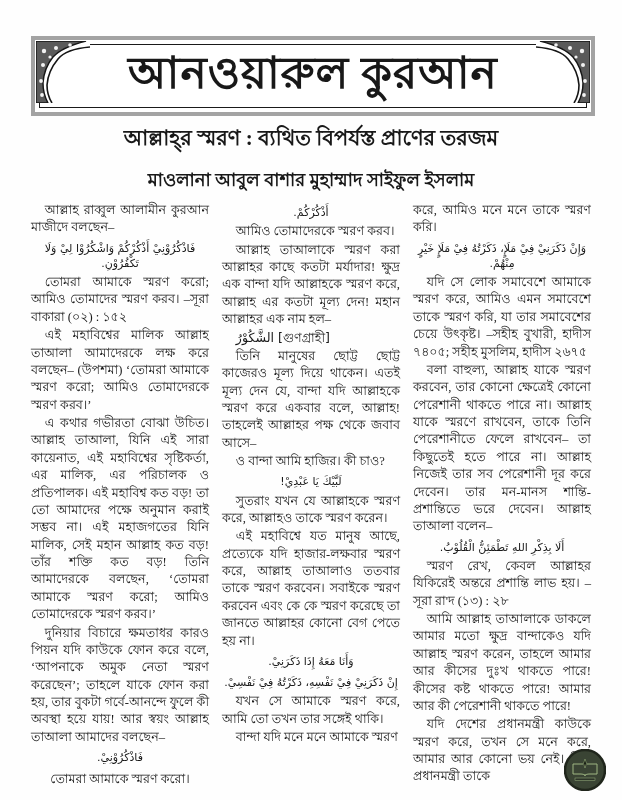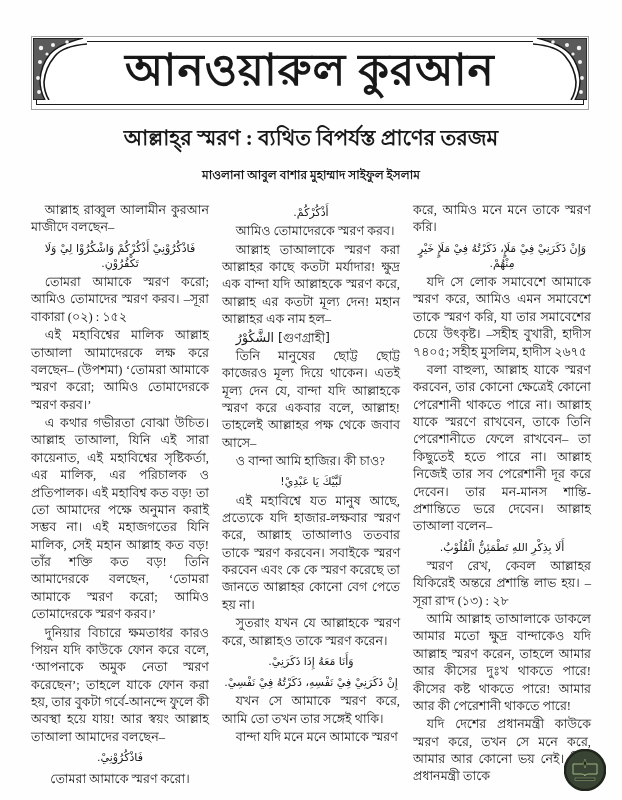--- a/index.html
+++ b/index.html
@@ -7,41 +7,41 @@
     position:relative;
     width:622px;height:800px;
     background:#fefefe;
     color:#181818;
     font-family:"Liberation Serif","DejaVu Sans",serif;
     overflow:hidden;
   }
   
   .masthead{
     position:absolute;left:31px;top:36px;width:556px;height:72px;
-    border:1px solid #a3a3a3;background:#fff;
+    border:4px solid #a3a3a3;background:#fff;
   }
   .masthead-inner{
     position:absolute;inset:4px;border:1px solid #1a1a1a;
   }
   .masthead .corner{position:absolute;width:54px;height:62px;}
   .corner.tl{left:1px;top:1px;}
   .corner.tr{right:1px;top:1px;transform:scaleX(-1);}
   .masthead-title{
     position:absolute;inset:0;display:flex;align-items:center;justify-content:center;
     font-size:44px;font-weight:bold;letter-spacing:1px;
     font-family:"Liberation Serif","DejaVu Sans",serif;
   }
   
   .subtitle{
     position:absolute;left:0;top:122px;width:100%;
     text-align:center;font-size:21px;font-weight:bold;
   }
   .author{
     position:absolute;left:0;top:166px;width:100%;
-    text-align:center;font-size:12px;font-weight:bold;
+    text-align:center;font-size:18px;font-weight:bold;
   }
   
   .columns{
     position:absolute;left:31px;top:202px;width:560px;
     display:flex;gap:13px;
   }
   .col{
     flex:1 1 0;min-width:0;
     font-size:12.6px;line-height:1.38;
     text-align:justify;
@@ -110,22 +110,22 @@
         <div class="blk blk-center">তোমরা আমাকে স্মরণ করো।</div>
       </div>
     <div class="col">
         <div class="blk blk-arabic">أَذْكُرْكُمْ.</div>
         <div class="blk blk-para">আমিও তোমাদেরকে স্মরণ করব।</div>
         <div class="blk blk-para">আল্লাহ তাআলাকে স্মরণ করা আল্লাহর কাছে কতটা মর্যাদার! ক্ষুদ্র এক বান্দা যদি আল্লাহকে স্মরণ করে, আল্লাহ এর কতটা মূল্য দেন! মহান আল্লাহর এক নাম হল–</div>
         <div class="blk blk-mixed">الشَّكُوْرُ [গুণগ্রাহী]</div>
         <div class="blk blk-para">তিনি মানুষের ছোট্ট ছোট্ট কাজেরও মূল্য দিয়ে থাকেন। এতই মূল্য দেন যে, বান্দা যদি আল্লাহকে স্মরণ করে একবার বলে, আল্লাহ! তাহলেই আল্লাহর পক্ষ থেকে জবাব আসে–</div>
         <div class="blk blk-para">ও বান্দা আমি হাজির। কী চাও?</div>
         <div class="blk blk-arabic">لَبَّيْكَ يَا عَبْدِيْ!</div>
+        <div class="blk blk-para">সুতরাং যখন যে আল্লাহকে স্মরণ করে, আল্লাহও তাকে স্মরণ করেন।</div>
         <div class="blk blk-para">এই মহাবিশ্বে যত মানুষ আছে, প্রত্যেকে যদি হাজার-লক্ষবার স্মরণ করে, আল্লাহ তাআলাও ততবার তাকে স্মরণ করবেন। সবাইকে স্মরণ করবেন এবং কে কে স্মরণ করেছে তা জানতে আল্লাহর কোনো বেগ পেতে হয় না।</div>
-        <div class="blk blk-para">সুতরাং যখন যে আল্লাহকে স্মরণ করে, আল্লাহও তাকে স্মরণ করেন।</div>
         <div class="blk blk-arabic">وَأَنَا مَعَهُ إِذَا ذَكَرَنِيْ.</div>
         <div class="blk blk-arabic">إِنْ ذَكَرَنِيْ فِيْ نَفْسِهِ، ذَكَرْتُهُ فِيْ نَفْسِيْ.</div>
         <div class="blk blk-para">যখন সে আমাকে স্মরণ করে, আমি তো তখন তার সঙ্গেই থাকি।</div>
         <div class="blk blk-para">বান্দা যদি মনে মনে আমাকে স্মরণ</div>
       </div>
     <div class="col">
         <div class="blk blk-cont">করে, আমিও মনে মনে তাকে স্মরণ করি।</div>
         <div class="blk blk-arabic">وَإِنْ ذَكَرَنِيْ فِيْ مَلَإٍ، ذَكَرْتُهُ فِيْ مَلَإٍ خَيْرٍ مِنْهُمْ.</div>
         <div class="blk blk-para">যদি সে লোক সমাবেশে আমাকে স্মরণ করে, আমিও এমন সমাবেশে তাকে স্মরণ করি, যা তার সমাবেশের চেয়ে উৎকৃষ্ট। –সহীহ বুখারী, হাদীস ৭৪০৫; সহীহ মুসলিম, হাদীস ২৬৭৫</div>
         <div class="blk blk-para">বলা বাহুল্য, আল্লাহ যাকে স্মরণ করবেন, তার কোনো ক্ষেত্রেই কোনো পেরেশানী থাকতে পারে না। আল্লাহ যাকে স্মরণে রাখবেন, তাকে তিনি পেরেশানীতে ফেলে রাখবেন– তা কিছুতেই হতে পারে না। আল্লাহ নিজেই তার সব পেরেশানী দূর করে দেবেন। তার মন-মানস শান্তি-প্রশান্তিতে ভরে দেবেন। আল্লাহ তাআলা বলেন–</div>

